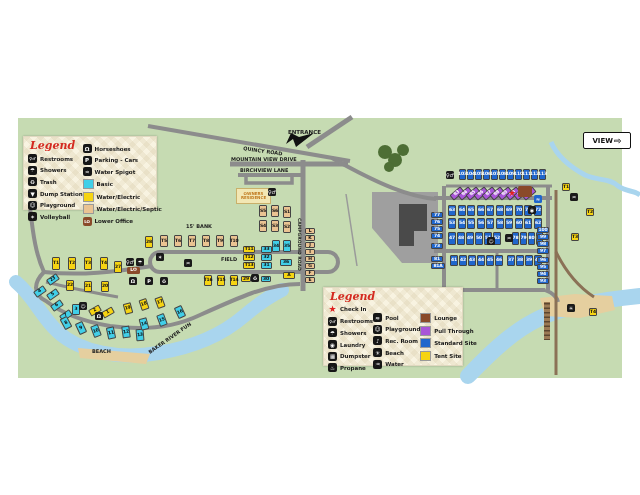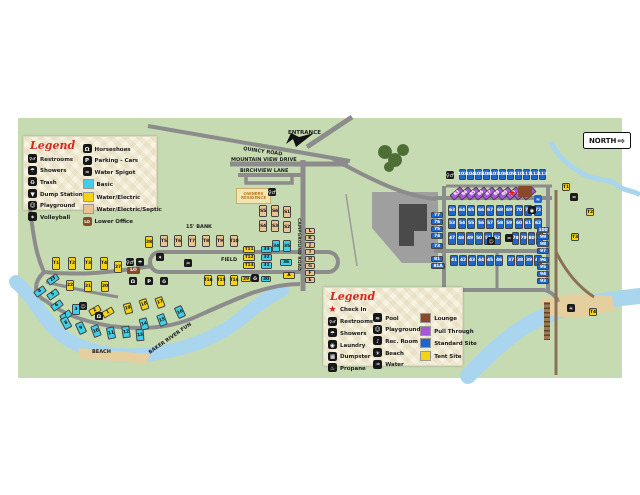--- a/index.html
+++ b/index.html
@@ -295,21 +295,21 @@
       <div class="micon" style="left: 518px; top: 186px; width: 14px; height: 11px; background: rgb(138, 74, 42); color: rgb(255, 255, 255); font-size: 5px;"></div>
       <div class="micon" style="left: 534px; top: 195px; width: 8px; height: 8px; background: rgb(31, 102, 204); color: rgb(255, 255, 255); font-size: 5px;">≈</div>
       <div class="micon" style="left: 528px; top: 206px; width: 8px; height: 8px; background: rgb(26, 26, 26); color: rgb(255, 255, 255); font-size: 5px;">◉</div>
       <div class="micon" style="left: 487px; top: 237px; width: 8px; height: 8px; background: rgb(26, 26, 26); color: rgb(255, 255, 255); font-size: 5px;">☺</div>
       <div class="micon" style="left: 505px; top: 234px; width: 8px; height: 8px; background: rgb(26, 26, 26); color: rgb(255, 255, 255); font-size: 5px;">♒</div>
       <div class="micon" style="left: 570px; top: 193px; width: 8px; height: 8px; background: rgb(26, 26, 26); color: rgb(255, 255, 255); font-size: 5px;">♒</div>
       <div class="micon" style="left: 567px; top: 304px; width: 8px; height: 8px; background: rgb(26, 26, 26); color: rgb(255, 255, 255); font-size: 5px;">☀</div>
     </div>
 
   <div id="north-sign">
-    <span>NORTH</span>
+    <span>VIEW</span>
     <span class="arr">⇨</span>
   </div>
 
   <div id="legend-left" class="legend">
     <div class="legend-title">Legend</div>
     <div class="legend-cols">
       <div class="legend-col c1">
           <div class="legend-row">
             <span class="licon" style="font-size: 4px;">♀♂</span>
             <span class="lbl">Restrooms</span>

